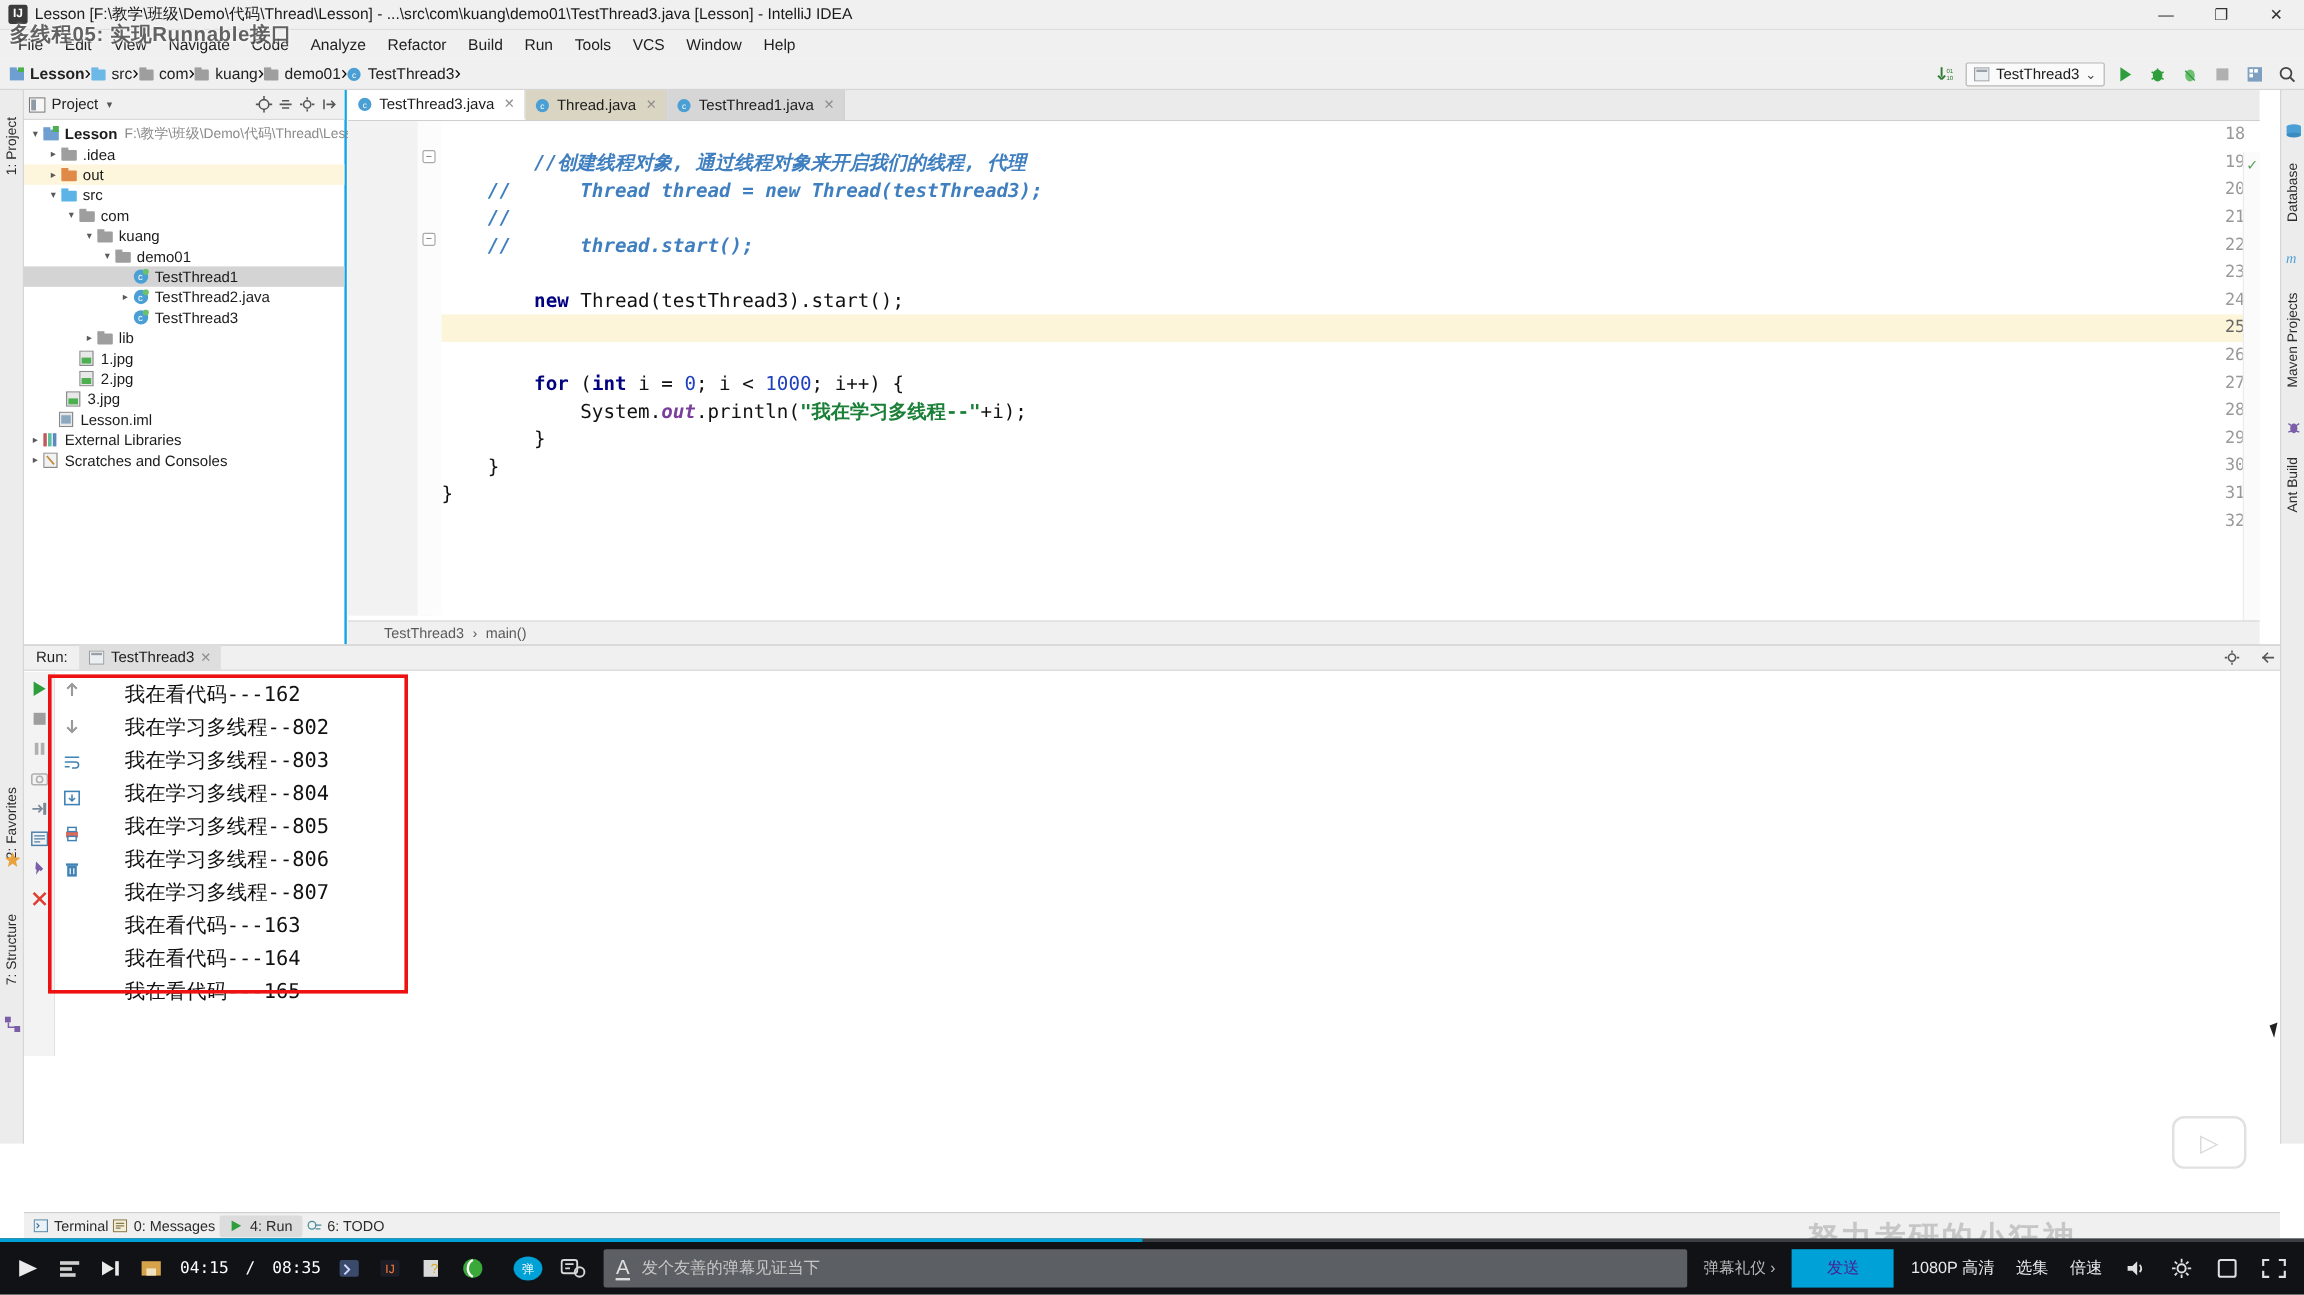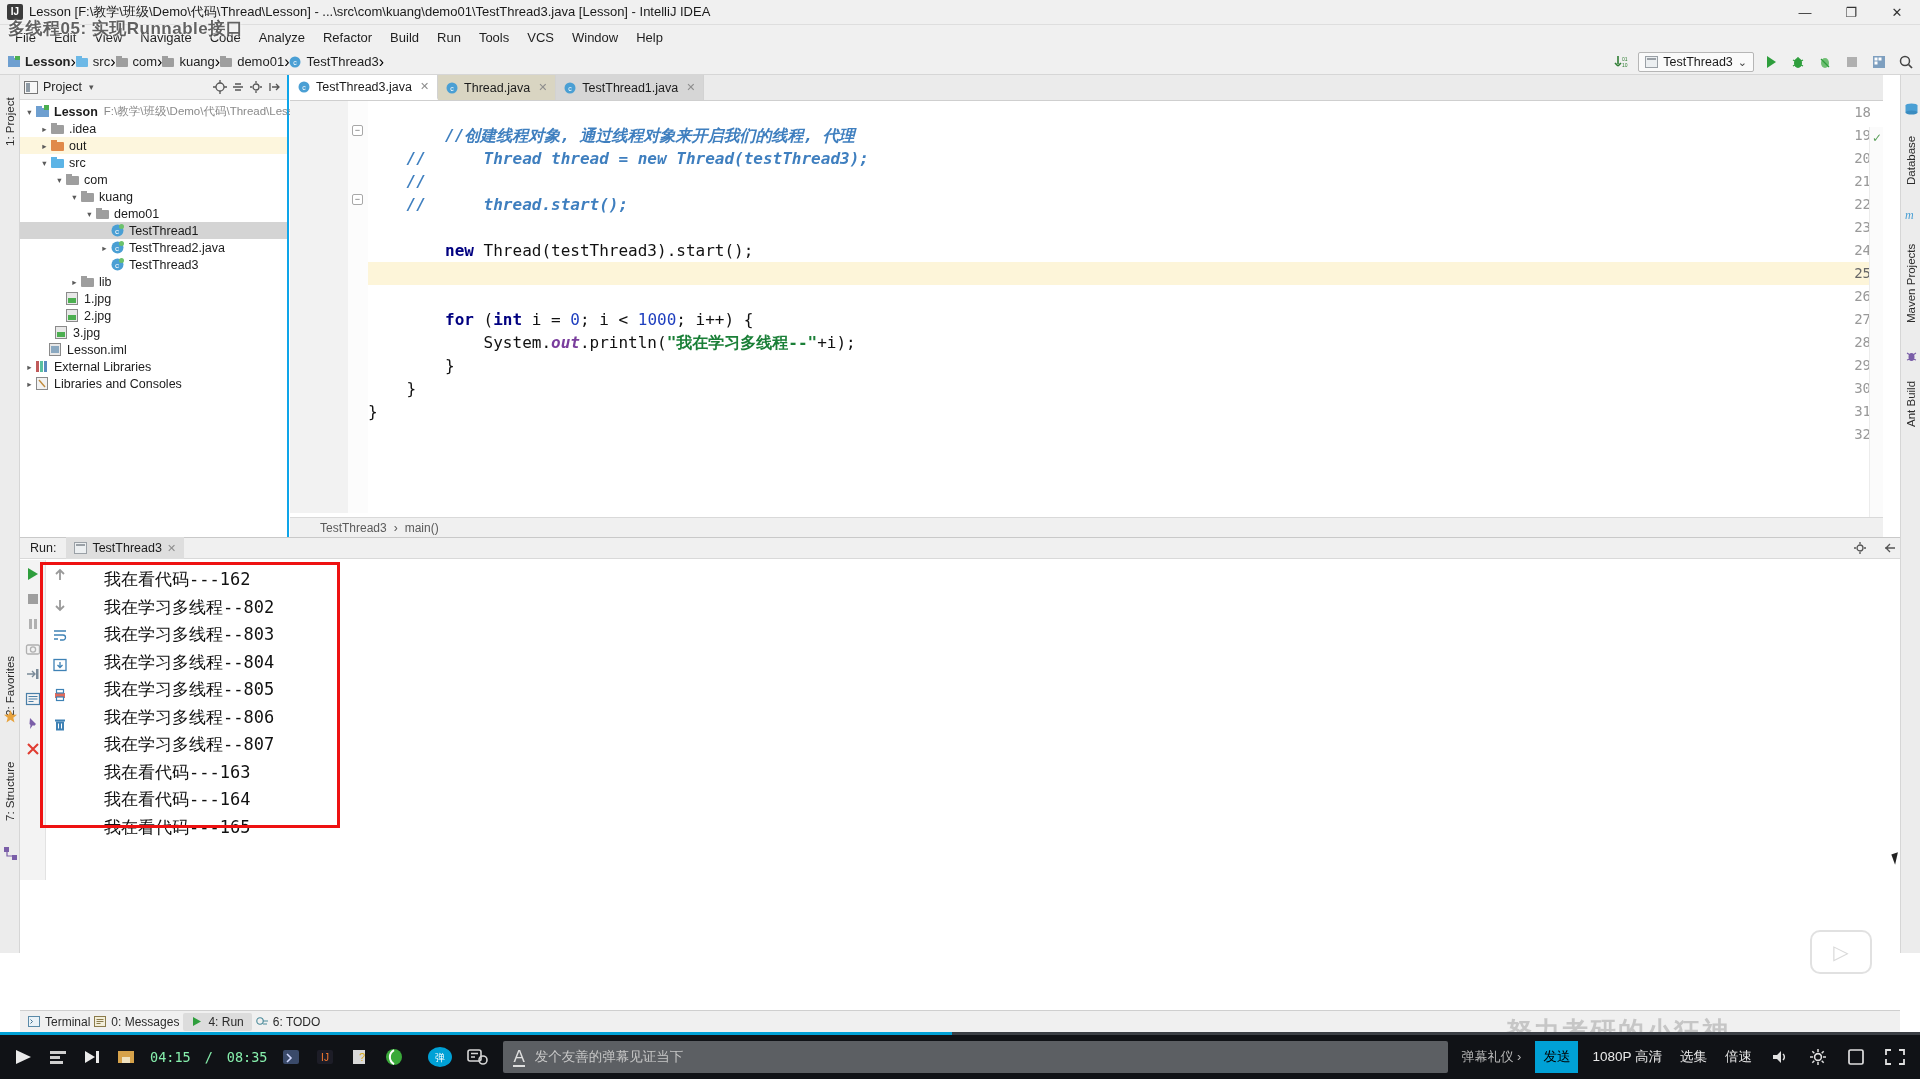--- a/index.html
+++ b/index.html
@@ -241,30 +241,30 @@
     color: rgba(140,140,140,.55); white-space: nowrap; pointer-events: none;
   }
 
   
   .playerbar {
     position: absolute; left: 0; bottom: 0; width: 1920px; height: 44px;
     background: #101216; display: flex; align-items: center;
   }
   .pgroup { display: flex; align-items: center; gap: 14px; padding: 0 12px; }
   .pbtn { color: #e3e3e3; font-size: 17px; display: flex; align-items: center; }
-  .ptime { color: #86efac; font-size: 13.5px; font-family: "DejaVu Sans Mono", monospace; }
+  .ptime { color: #ffffff; font-size: 13.5px; font-family: "DejaVu Sans Mono", monospace; }
   .danmaku-input {
     flex: 1; height: 32px; background: #5c5f63; border-radius: 2px;
     display: flex; align-items: center; padding: 0 10px; gap: 10px; margin-right: 0;
   }
   .danmaku-input .ph { color: #c7c7c7; font-size: 13.5px; }
   .danmaku-etiquette { color: #b9b9b9; font-size: 13px; padding: 0 14px; white-space: nowrap; }
   .sendbtn {
-    background: #00a1d6; color: #000000; font-size: 13.5px; height: 32px;
-    display: flex; align-items: center; padding: 0 8px;
+    background: #00a1d6; color: #4c1d95; font-size: 13.5px; height: 32px;
+    display: flex; align-items: center; padding: 0 29px;
   }
   .pright { display: flex; align-items: center; gap: 18px; padding: 0 14px; }
   .pright .txt { color: #e9e9e9; font-size: 13.5px; white-space: nowrap; }
   .progress {
     position: absolute; left: 0; bottom: 44px; width: 1920px; height: 3px; background: #3b3f45;
   }
   .progress .done { height: 3px; background: #00a1d6; width: 49.6%; }
 
   
   .bili-float {
@@ -653,21 +653,21 @@
           <span class="tlabel">External Libraries</span>
         </div>
         <div class="trow" style="padding-left: 3px;">
           <span class="arrow closed"></span>
           <span class="ficon">
             <svg width="15" height="13">
               <rect x="0.5" y="0.5" width="11" height="12" fill="#f2f2f2" stroke="#8a8a8a"></rect>
               <path d="M3 3l6 7" stroke="#c08a3a" stroke-width="1.4"></path>
             </svg>
           </span>
-          <span class="tlabel">Libraries and Consoles</span>
+          <span class="tlabel">Scratches and Consoles</span>
         </div>
       </div>
   </div>
 
   <div class="editor">
     <div class="tabbar">
       <div class="etab active">
         <span>
             <svg width="13" height="12">
               <circle cx="6" cy="6" r="5.5" fill="#4a9fd4"></circle>

